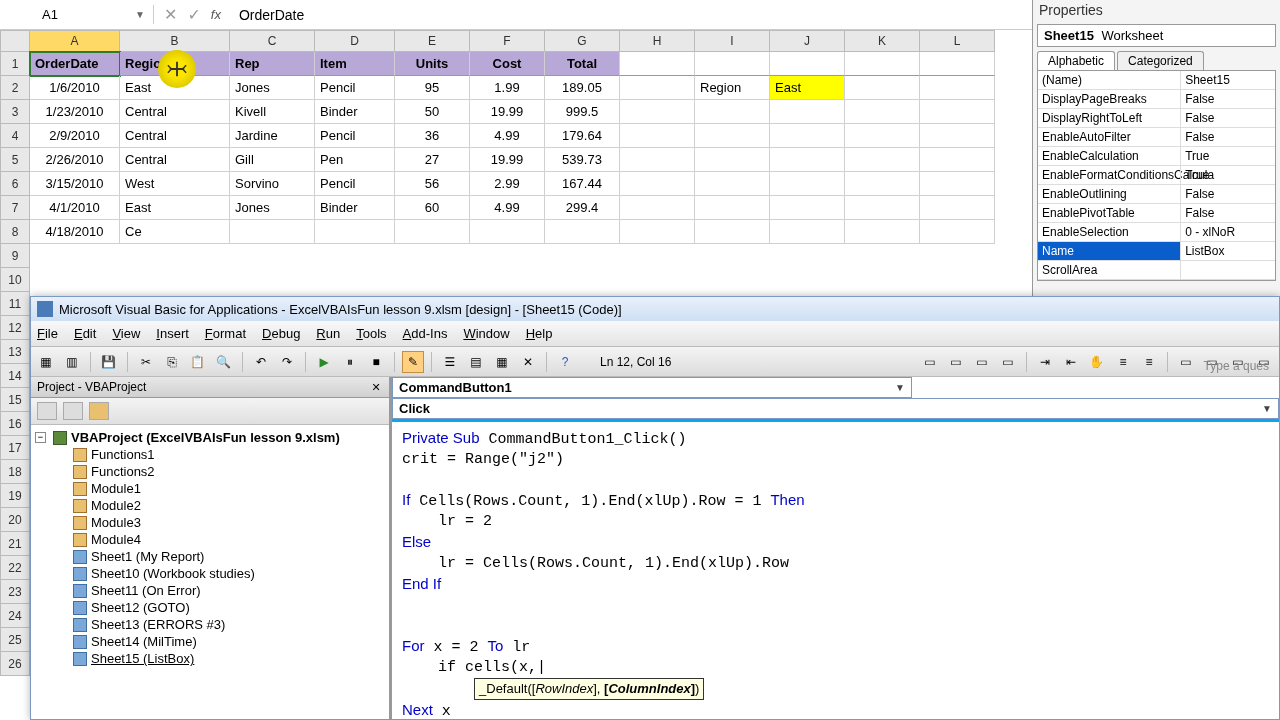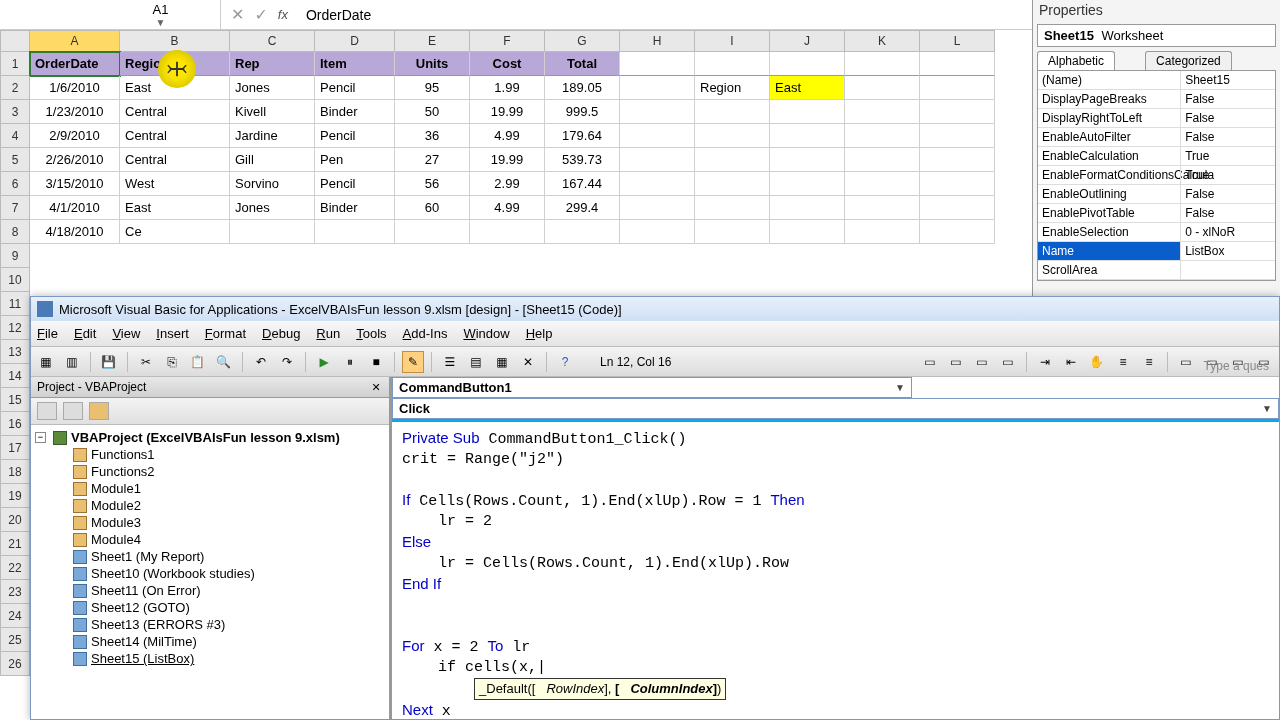--- a/index.html
+++ b/index.html
@@ -1,20 +1,20 @@
 <!DOCTYPE html>
 <html><head>
 <meta charset="utf-8">
 <style>
 * { margin: 0; padding: 0; box-sizing: border-box; font-family: 'Segoe UI', Arial, sans-serif; }
 body { background: #fff; width: 1280px; height: 720px; overflow: hidden; position: relative; }
 
 
 .namebox-row { display: flex; align-items: center; height: 30px; border-bottom: 1px solid #ccc; }
-.namebox { width: 120px; margin-left: 101px; padding: 2px 8px; font-size: 13px; border-right: 1px solid #ccc; display:flex; align-items:center; justify-content:space-between;flex-direction:column;}
+.namebox { width: 120px; margin-left: 34px; padding: 2px 8px; font-size: 13px; border-right: 1px solid #ccc; display:flex; align-items:center; justify-content:space-between;}
 .namebox-dd { color:#666; font-size:10px; }
 .fx-area { display:flex; align-items:center; padding-left:10px; gap:10px;}
 .fx-label { font-style: italic; font-size: 13px; color:#555;}
 .formula { font-size: 14px; padding-left:8px;}
 
 
 .sheet-wrap { position:absolute; top:30px; left:0; width:1025px; }
 .col-headers { display:flex; height:22px; }
 .corner { width:30px; background:#e8e8e8; border:1px solid #bbb; }
 .ch { background:#e8e8e8; border:1px solid #bbb; text-align:center; font-size:12px; line-height:20px; color:#333; border-left:none; }
@@ -31,21 +31,21 @@
 
 
 .cursor-hl { position:absolute; width:38px; height:38px; border-radius:50%; background:radial-gradient(circle, #ffe600 30%, #c8b800 100%); top:50px; left:158px; z-index:50; display:flex; align-items:center; justify-content:center;}
 .cursor-hl svg { width:22px; height:22px; }
 
 
 .props { position:absolute; right:0; top:0; width:248px; background:#f4f4f4; border-left:1px solid #999; height:300px; }
 .props-title { font-size:14px; padding:2px 6px; color:#333; }
 .props-obj { background:#fff; border:1px solid #999; margin:4px; padding:3px 6px; font-size:13px;}
 .props-obj b { font-weight:bold; }
-.tabs { display:flex; margin:2px 4px 0 4px;gap:28px; }
+.tabs { display:flex; margin:2px 4px 0 4px; }
 .tab { border:1px solid #999; border-bottom:none; background:#f0f0f0; padding:2px 10px; font-size:12px; border-radius:3px 3px 0 0; margin-right:2px;}
 .tab.act { background:#fff; }
 .plist { background:#fff; border:1px solid #999; margin:0 4px; font-size:12px; }
 .prow { display:flex; border-bottom:1px solid #ddd; height:19px; line-height:19px;}
 .prow .pk { width:60%; padding-left:4px; }
 .prow .pv { width:40%; padding-left:4px; border-left:1px solid #ddd;}
 .prow.sel { background:#0a5ecc; color:#fff; }
 .prow.sel .pv { background:#fff; color:#000; }
 
 
@@ -73,21 +73,21 @@
 .tnode .pico { width:14px; height:14px; background:#5a8a3a; border:1px solid #3a5a2a; display:inline-block;}
 
 
 .code-pane { flex:1; background:#fff; display:flex; flex-direction:column; border-left:1px solid #999;}
 .code-dd { display:flex; border-bottom:3px solid #0ea5e9;flex-direction:column;}
 .code-dd select, .cdd { flex:1; border:1px solid #7a9ac4; background:#fff; padding:2px 6px; font-size:13px; height:24px; display:flex; align-items:center; justify-content:space-between;}
 .cdd .arr { font-size:10px; color:#444;}
 .code { flex:1; padding:6px 10px; font-family:Consolas, 'Courier New', monospace; font-size:15px; line-height:20px; white-space:pre; overflow:auto;}
 .kw { color:#0000c8; }
 .tooltip { display:inline-block; background:#ffffe1; border:1px solid #333; padding:0 4px; font-family:Arial; font-size:13px;}
-.tooltip i { font-style:italic;padding-left:11px;}
+.tooltip i { font-style:italic;}
 .tooltip b { font-weight:bold;}
 .qbox { position:absolute; right:10px; top:62px; font-size:12px; color:#888;}
 
 
 .cA{width:90px}.cB{width:110px}.cC{width:85px}.cD{width:80px}.cE{width:75px}.cF{width:75px}.cG{width:75px}.cH{width:75px}.cI{width:75px}.cJ{width:75px}.cK{width:75px}.cL{width:75px}
 
 .close-x { width:14px; height:14px; font-size:11px; text-align:center; line-height:14px; cursor:pointer; }
 </style>
 </head>
 <body>

